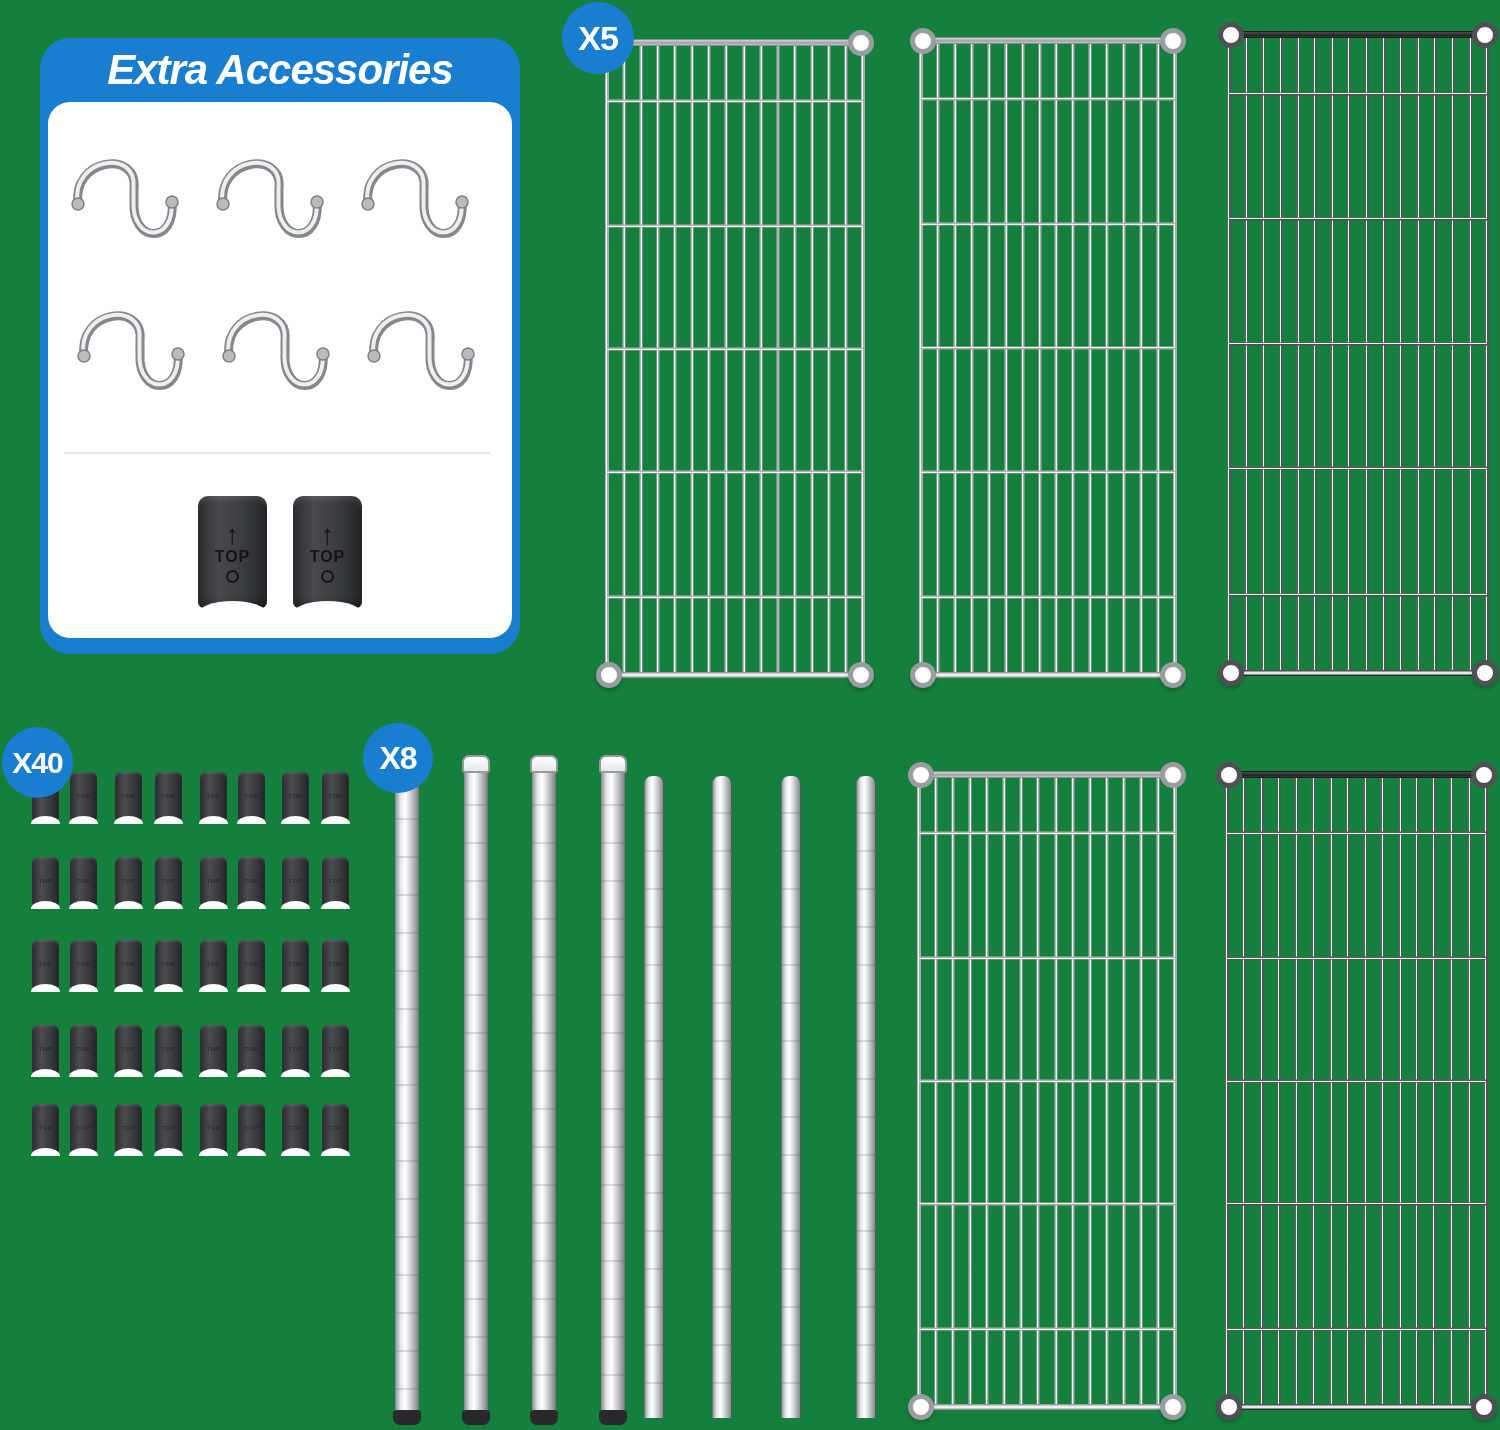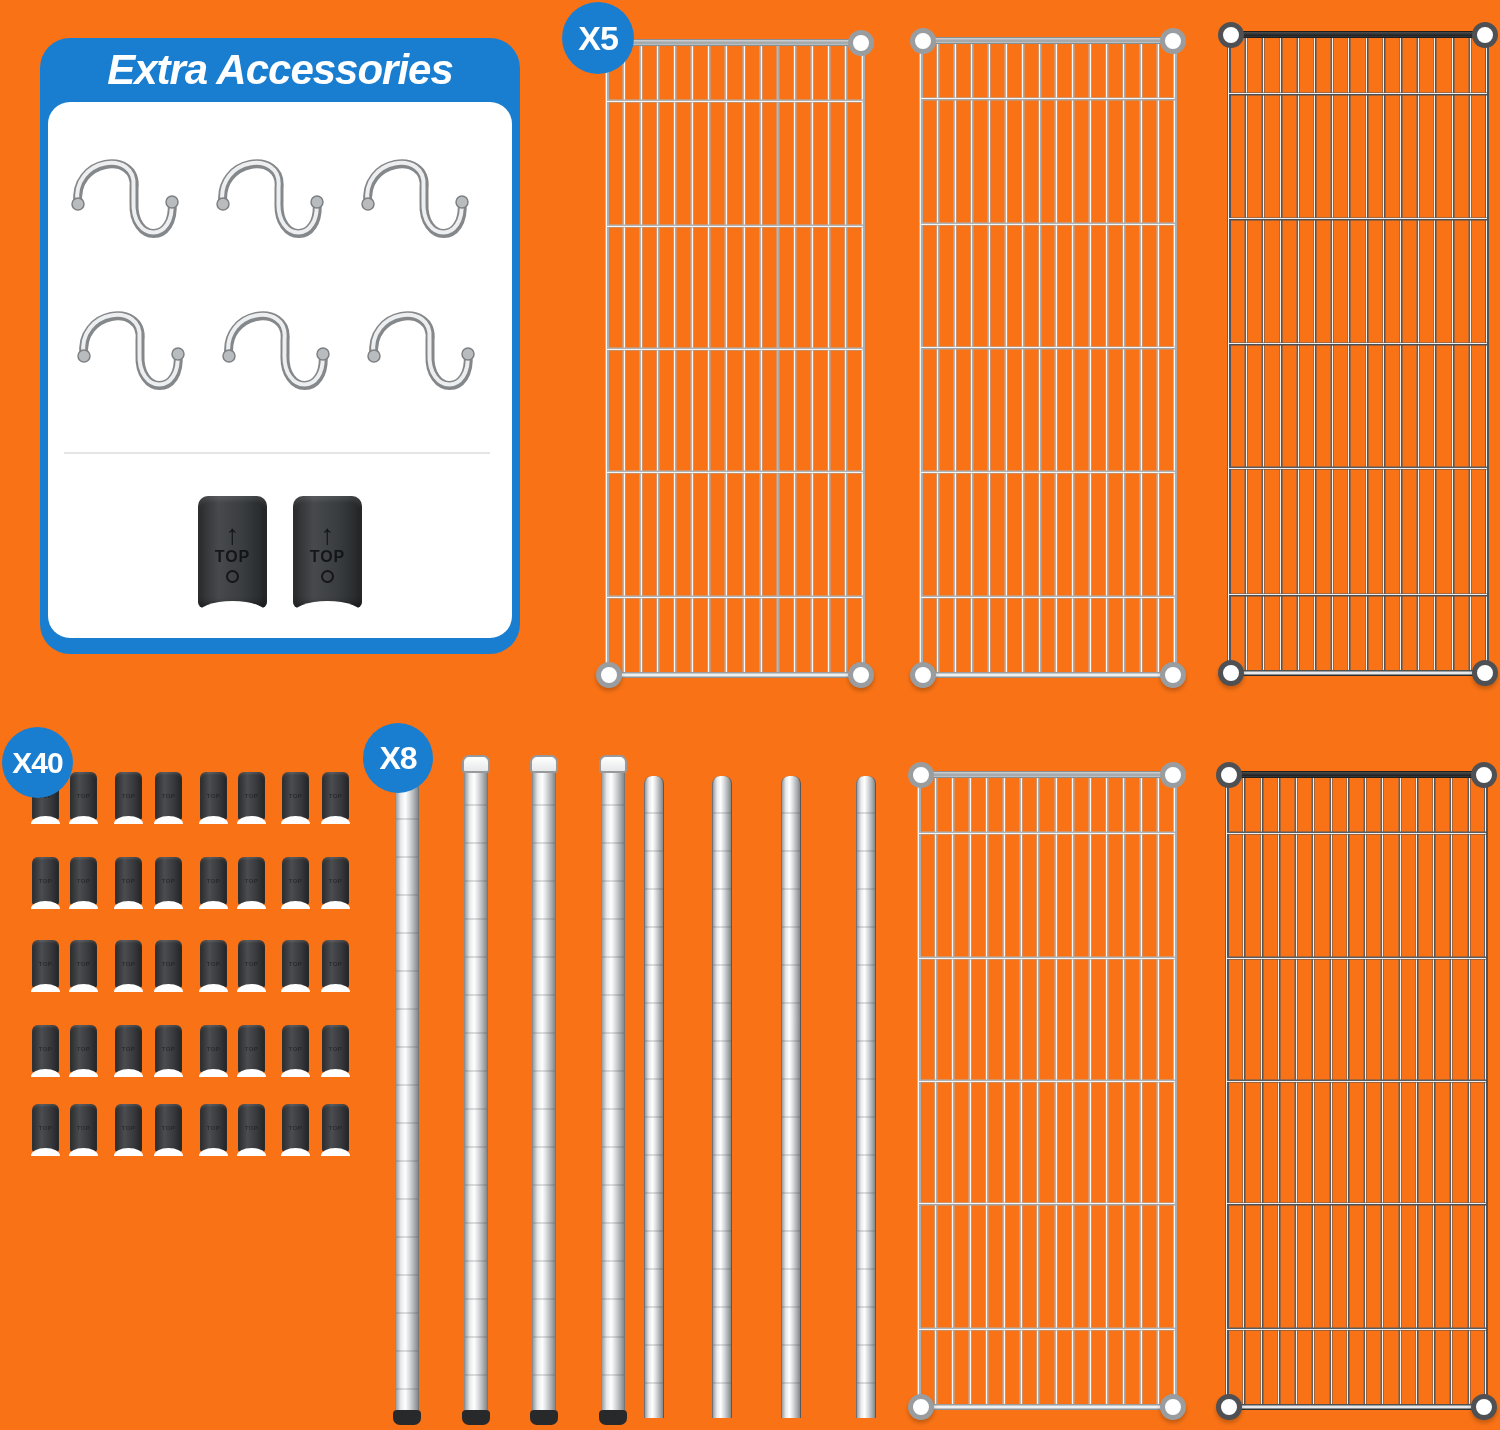--- a/index.html
+++ b/index.html
@@ -1,17 +1,17 @@
 <!DOCTYPE html>
 <html style="--accent: #1a7ed0;"><head>
 <meta charset="utf-8">
 <style>
   html,body{margin:0;padding:0;background:#fff;}
   body{width:1500px;height:1430px;position:relative;font-family:"Liberation Sans",sans-serif;overflow:hidden;}
-  .stage{position:absolute;inset:0;background:#f97316;}
+  .stage{position:absolute;inset:0;background:#15803d;}
 
   
   .badge{position:absolute;border-radius:50%;background:var(--accent,#1a7ed0);color:#fff;
          display:flex;align-items:center;justify-content:center;font-weight:bold;z-index:6;letter-spacing:-1px;}
   #badge-shelves{left:562px;top:2px;width:72px;height:72px;font-size:34px;}
   #badge-sleeves{left:2px;top:727px;width:71px;height:71px;font-size:30px;}
   #badge-poles{left:363px;top:723px;width:70px;height:70px;font-size:32px;}
 
   
   .panel{position:absolute;left:40px;top:38px;width:480px;height:616px;background:var(--accent,#1a7ed0);border-radius:30px;z-index:2;}

